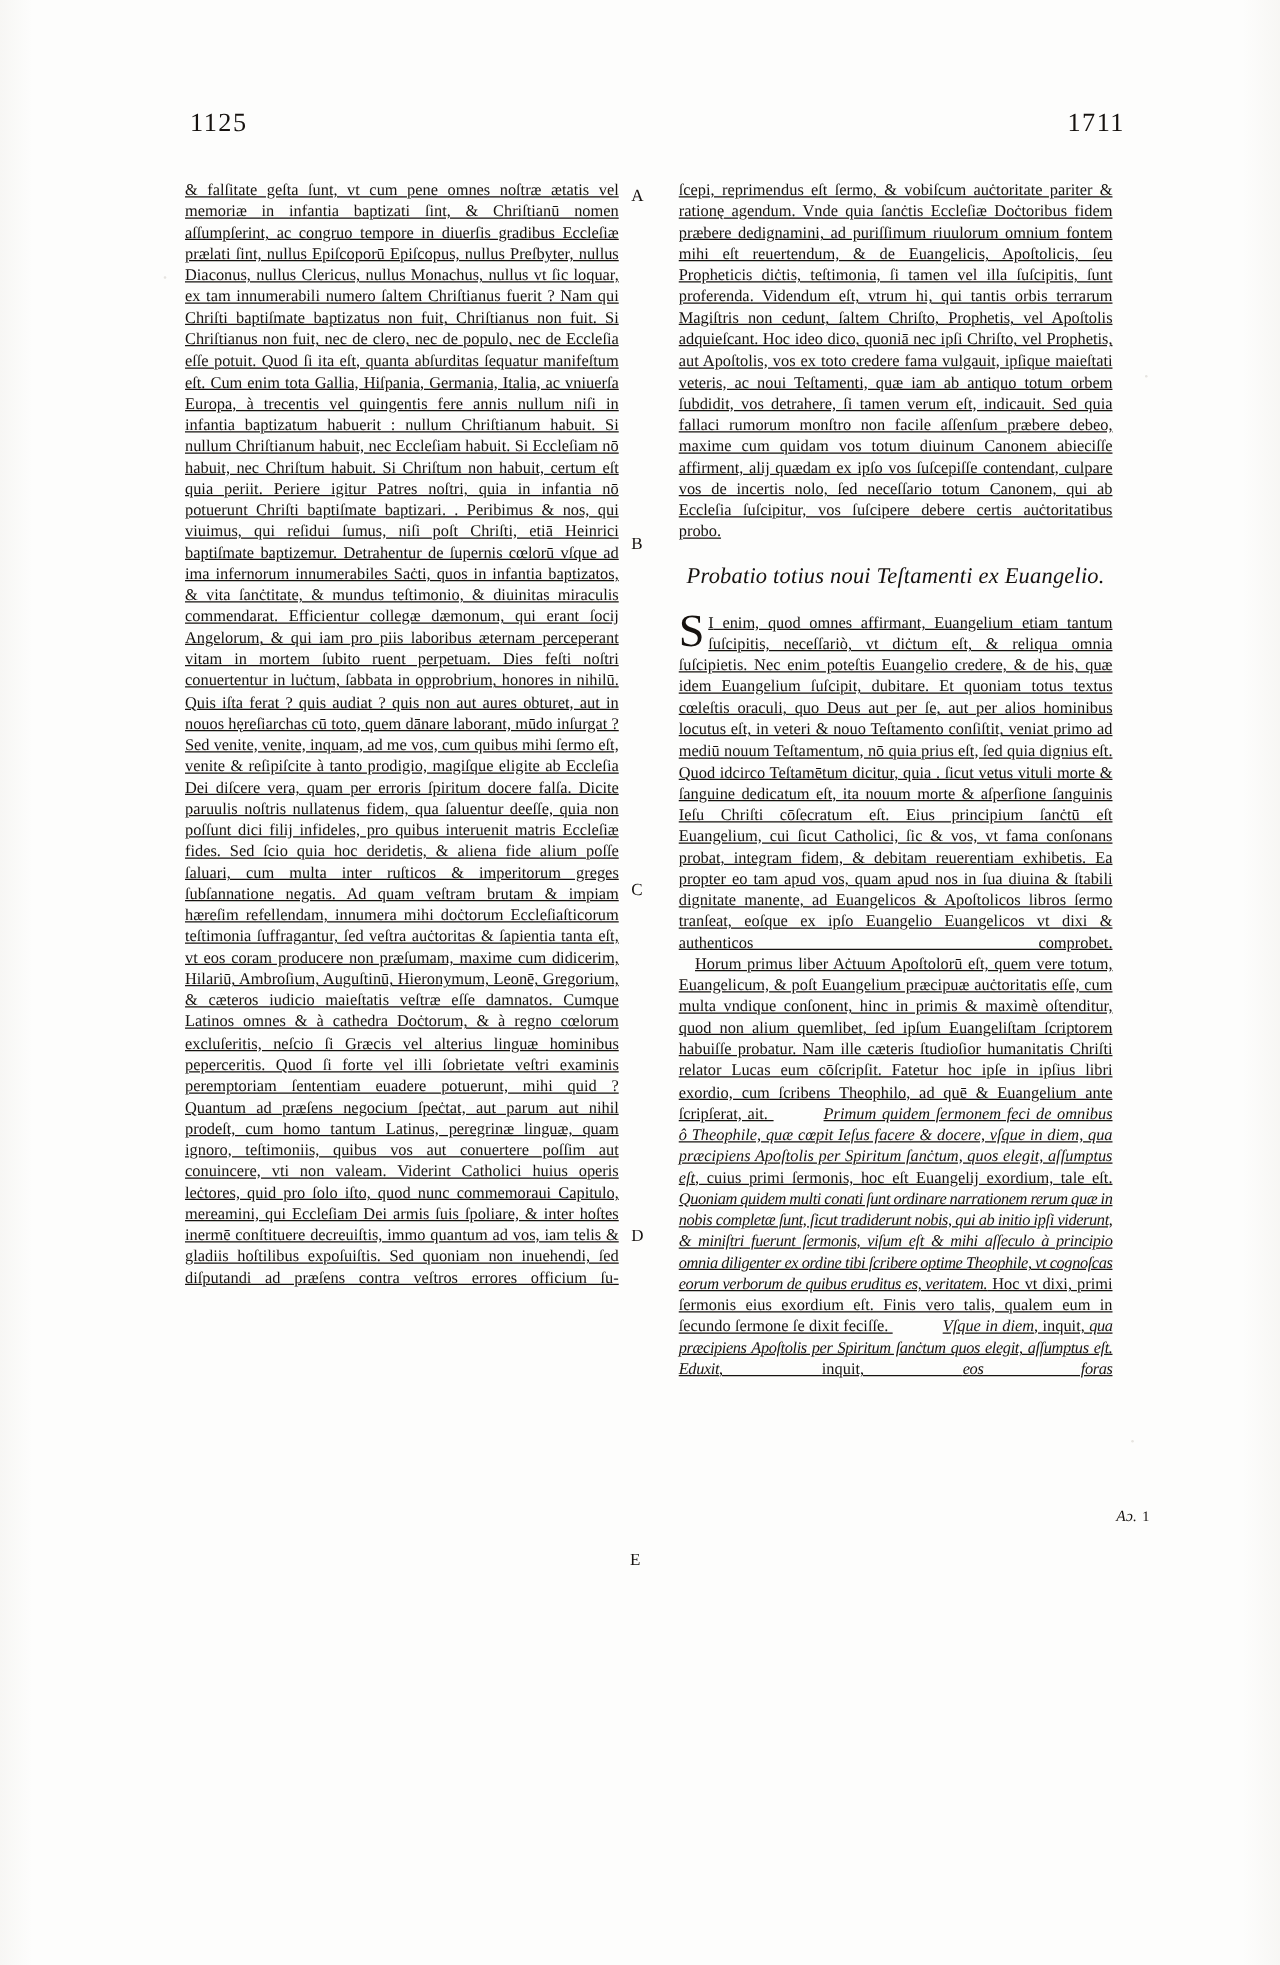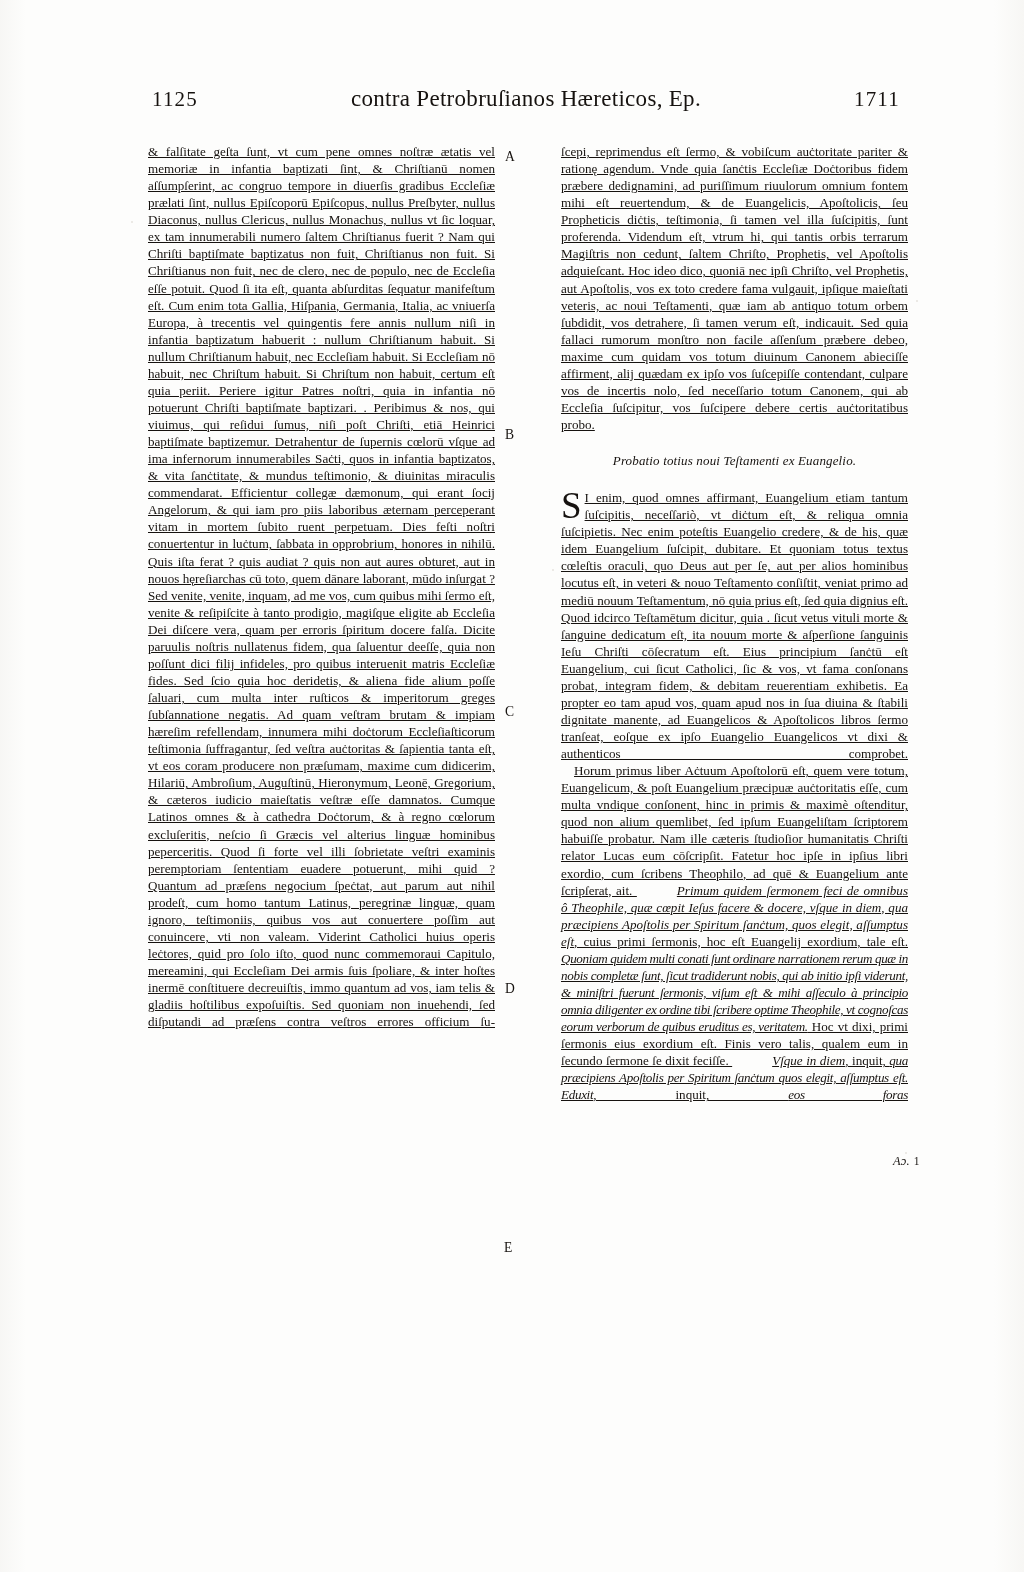--- a/index.html
+++ b/index.html
@@ -69,21 +69,21 @@
     top: 143px;
     width: 760px;
     height: 1380px;
   }
   .column {
     position: absolute;
     top: 0;
     width: 347px;
   }
   .column-left  { left: 0; }
-  .column-right { left: 413px; }
+  .column-right { left: 395px; }
 
   .col-text {
     font-size: 13.1px;
     line-height: 17.06px;
     text-align: justify;
     text-justify: inter-word;
     hyphens: manual;
     -webkit-hyphens: manual;
   }
   .col-text p {
@@ -95,21 +95,21 @@
 
   
   .force-justify {
     text-align: justify;
     text-align-last: justify;
   }
 
   
   .section-heading {
     font-style: italic;
-    font-size: 13px;
+    font-size: 18px;
     text-align-last: center;
     margin: 19px 0 20px 0;
     letter-spacing: .15px;
   }
 
   
   .dropcap-para {
     position: relative;
   }
   .dropcap {
@@ -134,21 +134,21 @@
     position: absolute;
     font-size: 13.6px;
     line-height: 1;
     color: #16120f;
   }
 
   
   #margin-citation {
     position: absolute;
     left: 893px;
-    top: 1154px;
+    top: 1206px;
     font-size: 12.4px;
     font-style: italic;
     white-space: nowrap;
     letter-spacing: .2px;
   }
   #margin-citation .cite-num {
     font-style: normal;
     font-size: 11.5px;
     margin-left: 4px;
   }
@@ -168,21 +168,20 @@
   <div class="scan-edge-left"></div>
   <div class="scan-edge-right"></div>
 
   <div class="speckle" style="left:916px;top:300px;width:2px;height:2px;"></div>
   <div class="speckle" style="left:131px;top:221px;width:2px;height:2px;"></div>
   <div class="speckle" style="left:905px;top:1152px;width:2px;height:2px;"></div>
   <div class="speckle" style="left:552px;top:569px;width:2px;height:2px;"></div>
 
   <div id="running-head">
     <span class="folio folio-recto">1125</span>
-    <span id="head-title">contra Petrobruſianos Hæreticos, Ep.</span>
     <span class="folio folio-verso">1711</span>
   </div>
 
   <div id="columns">
 
     <div class="column column-left">
       <div class="col-text">
         <p class="force-justify">&amp; falſitate geſta ſunt, vt cum pene omnes noſtræ ætatis vel memoriæ in infantia baptizati ſint, &amp; Chriſtianū nomen aſſumpſerint, ac congruo tempore in diuerſis gradibus Eccleſiæ prælati ſint, nullus Epiſcoporū Epiſcopus, nullus Preſbyter, nullus Diaconus, nullus Clericus, nullus Monachus, nullus vt ſic loquar, ex tam innumerabili numero ſaltem Chriſtianus fuerit ? Nam qui Chriſti baptiſmate baptizatus non fuit, Chriſtianus non fuit. Si Chriſtianus non fuit, nec de clero, nec de populo, nec de Eccleſia eſſe potuit. Quod ſi ita eſt, quanta abſurditas ſequatur manifeſtum eſt. Cum enim tota Gallia, Hiſpania, Germania, Italia, ac vniuerſa Europa, à trecentis vel quingentis fere annis nullum niſi in infantia baptizatum habuerit : nullum Chriſtianum habuit. Si nullum Chriſtianum habuit, nec Eccleſiam habuit. Si Eccleſiam nō habuit, nec Chriſtum habuit. Si Chriſtum non habuit, certum eſt quia periit. Periere igitur Patres noſtri, quia in infantia nō potuerunt Chriſti baptiſmate baptizari. . Peribimus &amp; nos, qui viuimus, qui reſidui ſumus, niſi poſt Chriſti, etiā Heinrici baptiſmate baptizemur. Detrahentur de ſupernis cœlorū vſque ad ima infernorum innumerabiles Saċti, quos in infantia baptizatos, &amp; vita ſanċtitate, &amp; mundus teſtimonio, &amp; diuinitas miraculis commendarat. Efficientur collegæ dæmonum, qui erant ſocij Angelorum, &amp; qui iam pro piis laboribus æternam perceperant vitam in mortem ſubito ruent perpetuam. Dies feſti noſtri conuertentur in luċtum, ſabbata in opprobrium, honores in nihilū. Quis iſta ferat ? quis audiat ? quis non aut aures obturet, aut in nouos hęreſiarchas cū toto, quem dānare laborant, mūdo inſurgat ? Sed venite, venite, inquam, ad me vos, cum quibus mihi ſermo eſt, venite &amp; reſipiſcite à tanto prodigio, magiſque eligite ab Eccleſia Dei diſcere vera, quam per erroris ſpiritum docere falſa. Dicite paruulis noſtris nullatenus fidem, qua ſaluentur deeſſe, quia non poſſunt dici filij infideles, pro quibus interuenit matris Eccleſiæ fides. Sed ſcio quia hoc deridetis, &amp; aliena fide alium poſſe ſaluari, cum multa inter ruſticos &amp; imperitorum greges ſubſannatione negatis. Ad quam veſtram brutam &amp; impiam hæreſim refellendam, innumera mihi doċtorum Eccleſiaſticorum teſtimonia ſuffragantur, ſed veſtra auċtoritas &amp; ſapientia tanta eſt, vt eos coram producere non præſumam, maxime cum didicerim, Hilariū, Ambroſium, Auguſtinū, Hieronymum, Leonē, Gregorium, &amp; cæteros iudicio maieſtatis veſtræ eſſe damnatos. Cumque Latinos omnes &amp; à cathedra Doċtorum, &amp; à regno cœlorum excluſeritis, neſcio ſi Græcis vel alterius linguæ hominibus peperceritis. Quod ſi forte vel illi ſobrietate veſtri examinis peremptoriam ſententiam euadere potuerunt, mihi quid ? Quantum ad præſens negocium ſpeċtat, aut parum aut nihil prodeſt, cum homo tantum Latinus, peregrinæ linguæ, quam ignoro, teſtimoniis, quibus vos aut conuertere poſſim aut conuincere, vti non valeam. Viderint Catholici huius operis leċtores, quid pro ſolo iſto, quod nunc commemoraui Capitulo, mereamini, qui Eccleſiam Dei armis ſuis ſpoliare, &amp; inter hoſtes inermē conſtituere decreuiſtis, immo quantum ad vos, iam telis &amp; gladiis hoſtilibus expoſuiſtis. Sed quoniam non inuehendi, ſed diſputandi ad præſens contra veſtros errores officium ſu-</p>
       </div>
     </div>

